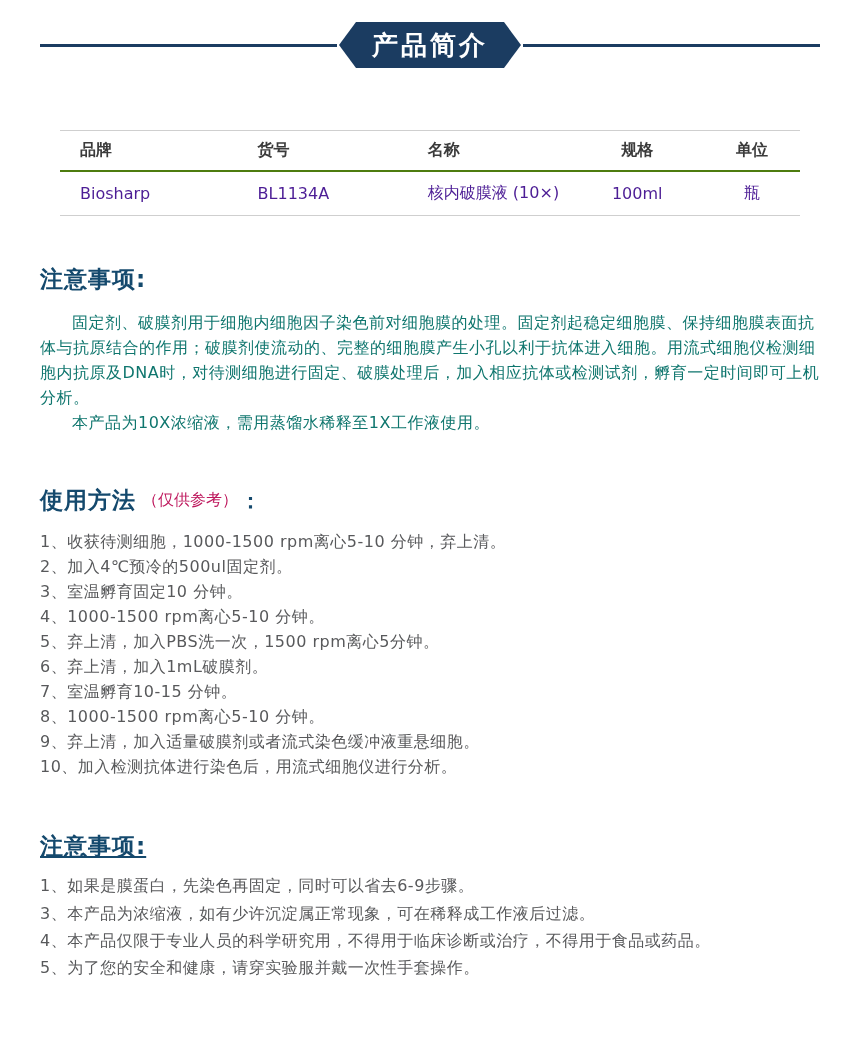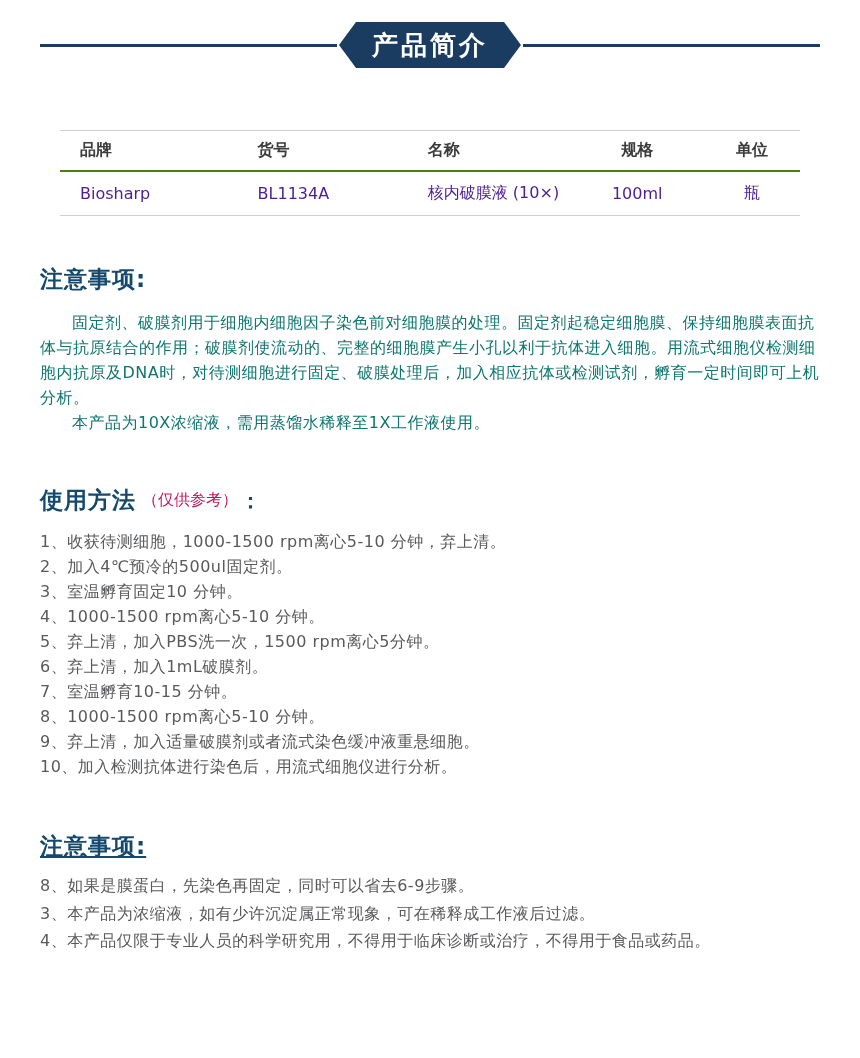--- a/index.html
+++ b/index.html
@@ -167,19 +167,20 @@
       <li>7、室温孵育10-15 分钟。</li>
       <li>8、1000-1500 rpm离心5-10 分钟。</li>
       <li>9、弃上清，加入适量破膜剂或者流式染色缓冲液重悬细胞。</li>
       <li>10、加入检测抗体进行染色后，用流式细胞仪进行分析。</li>
     </ul>
   </div>
 
   <div class="section notes-section">
     <h2 class="section-heading" style="margin:0 0 12px 0;text-decoration:underline;">注意事项:</h2>
     <ul class="plain-list">
-      <li>8、如果是膜蛋白，先染色再固定，同时可以省去6-9步骤。</li>
+      <li>1、如果是膜蛋白，先染色再固定，同时可以省去6-9步骤。</li>
       <li>3、本产品为浓缩液，如有少许沉淀属正常现象，可在稀释成工作液后过滤。</li>
       <li>4、本产品仅限于专业人员的科学研究用，不得用于临床诊断或治疗，不得用于食品或药品。</li>
+      <li>5、为了您的安全和健康，请穿实验服并戴一次性手套操作。</li>
     </ul>
   </div>
 
 </div>
 
 </body></html>

